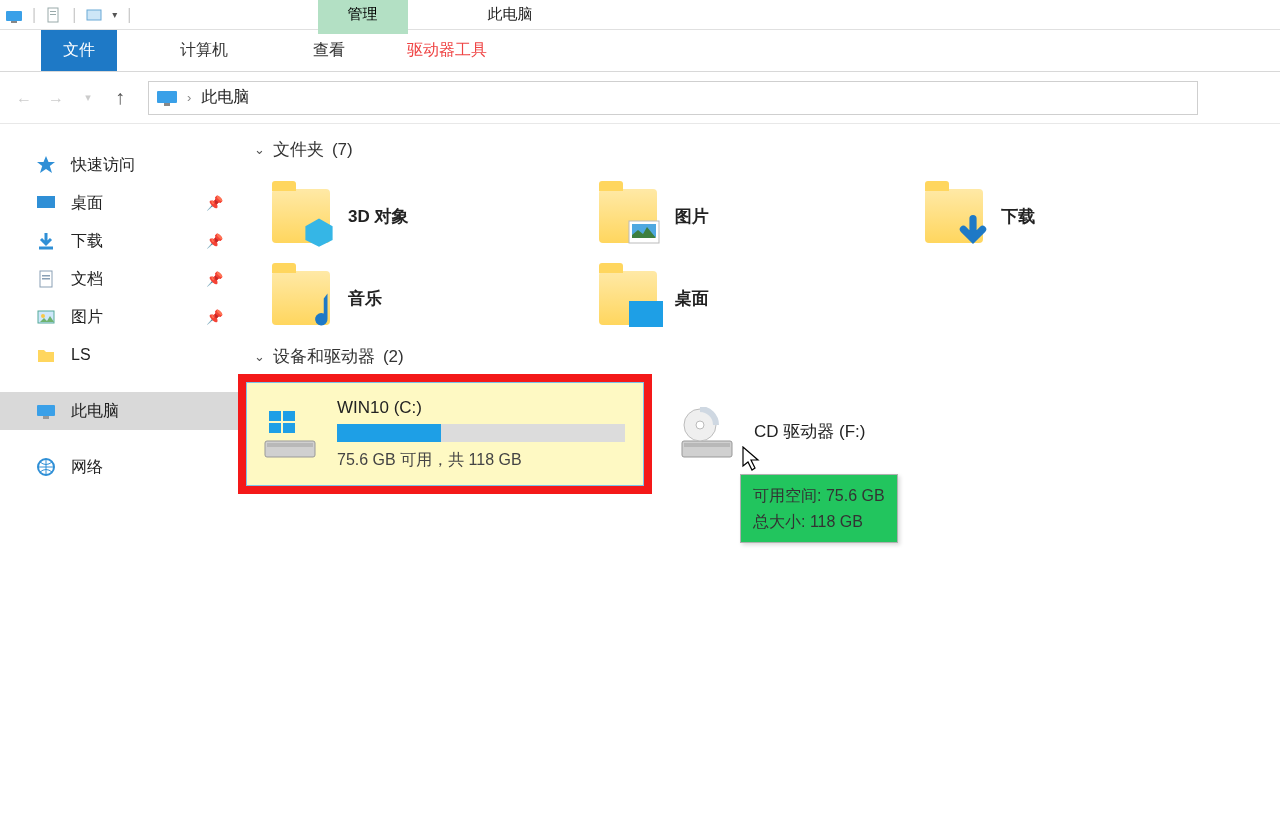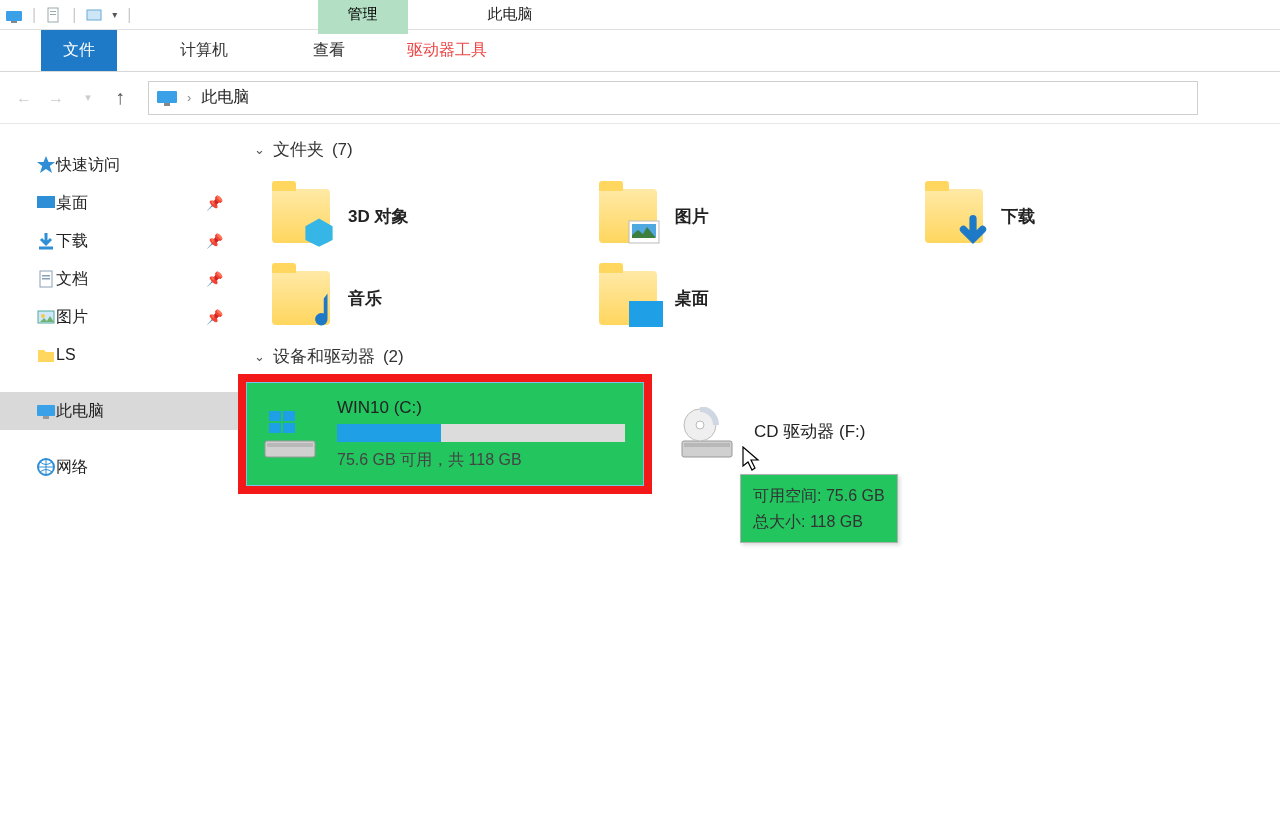--- a/index.html
+++ b/index.html
@@ -27,40 +27,40 @@
 .navbar .addrbar { flex: 0 0 auto; margin-left: 10px; height: 34px; border: 1px solid #cfcfcf; display: flex; align-items: center; padding: 0 8px; gap: 10px; min-width: 1050px; background: #fff; }
 .navbar .addrbar .pc-icon { width: 20px; height: 16px; }
 .navbar .addrbar .crumb { font-size: 16px; color: #222; }
 .navbar .addrbar .sep { color: #888; font-size: 13px; }
 
 
 .main { display: flex; height: calc(820px - 30px - 42px - 52px); }
 
 
 .tree { width: 238px; padding-top: 22px; }
-.tree .node { display: flex; align-items: center; height: 38px; padding-left: 36px; font-size: 16px; color: #222; gap: 0; position: relative; }
+.tree .node { display: flex; align-items: center; height: 38px; padding-left: 36px; font-size: 16px; color: #222; gap: 15px; position: relative; }
 .tree .node.selected { background: #d9d9d9; }
 .tree .node .pin { position: absolute; right: 14px; color: #888; font-size: 14px; }
 .tree .node .ico { width: 20px; height: 20px; display: inline-flex; align-items: center; justify-content: center; }
 .tree .spacer { height: 18px; }
 
 
 .content { flex: 1; padding: 14px 8px; position: relative; }
 .group-header { display: flex; align-items: center; gap: 8px; font-size: 17px; color: #333; margin: 0 0 14px 8px; }
 .group-header .chev { font-size: 13px; color: #555; }
 
 .grid { display: grid; grid-template-columns: repeat(3, 1fr); max-width: 980px; }
 .folder-item { display: flex; align-items: center; gap: 18px; height: 82px; padding-left: 26px; font-weight: bold; }
 .folder-item .big-icon { width: 58px; height: 54px; position: relative; }
 .folder-item .label { font-size: 17px; color: #222; }
 
 
 .drive-row { display: flex; gap: 20px; margin-top: 4px; }
 .drive { display: flex; align-items: center; gap: 18px; padding: 10px 14px 10px 14px; width: 398px; height: 104px; }
-.drive.selected { background: #22c55e; border: 1px solid #7ac3eb; }
+.drive.selected { background: #fef9c3; border: 1px solid #7ac3eb; }
 .drive.highlight-frame { outline: 8px solid #f41919; }
 .drive .dicon { width: 58px; height: 54px; }
 .drive .dinfo { flex: 1; }
 .drive .dname { font-size: 17px; color: #222; margin-bottom: 6px; }
 .drive .bar { height: 18px; background: #dcdcdc; position: relative; width: 288px; }
 .drive .bar .fill { position: absolute; left: 0; top: 0; height: 100%; background: #1e9fe6; }
 .drive .dstat { font-size: 16px; color: #444; margin-top: 8px; }
 
 .tooltip { position: absolute; left: 502px; top: 350px; background: #22c55e; border: 1px solid #b0b0b0; padding: 8px 12px; font-size: 16px; color: #333; box-shadow: 2px 2px 4px rgba(0,0,0,.15); line-height: 1.6; }
 

